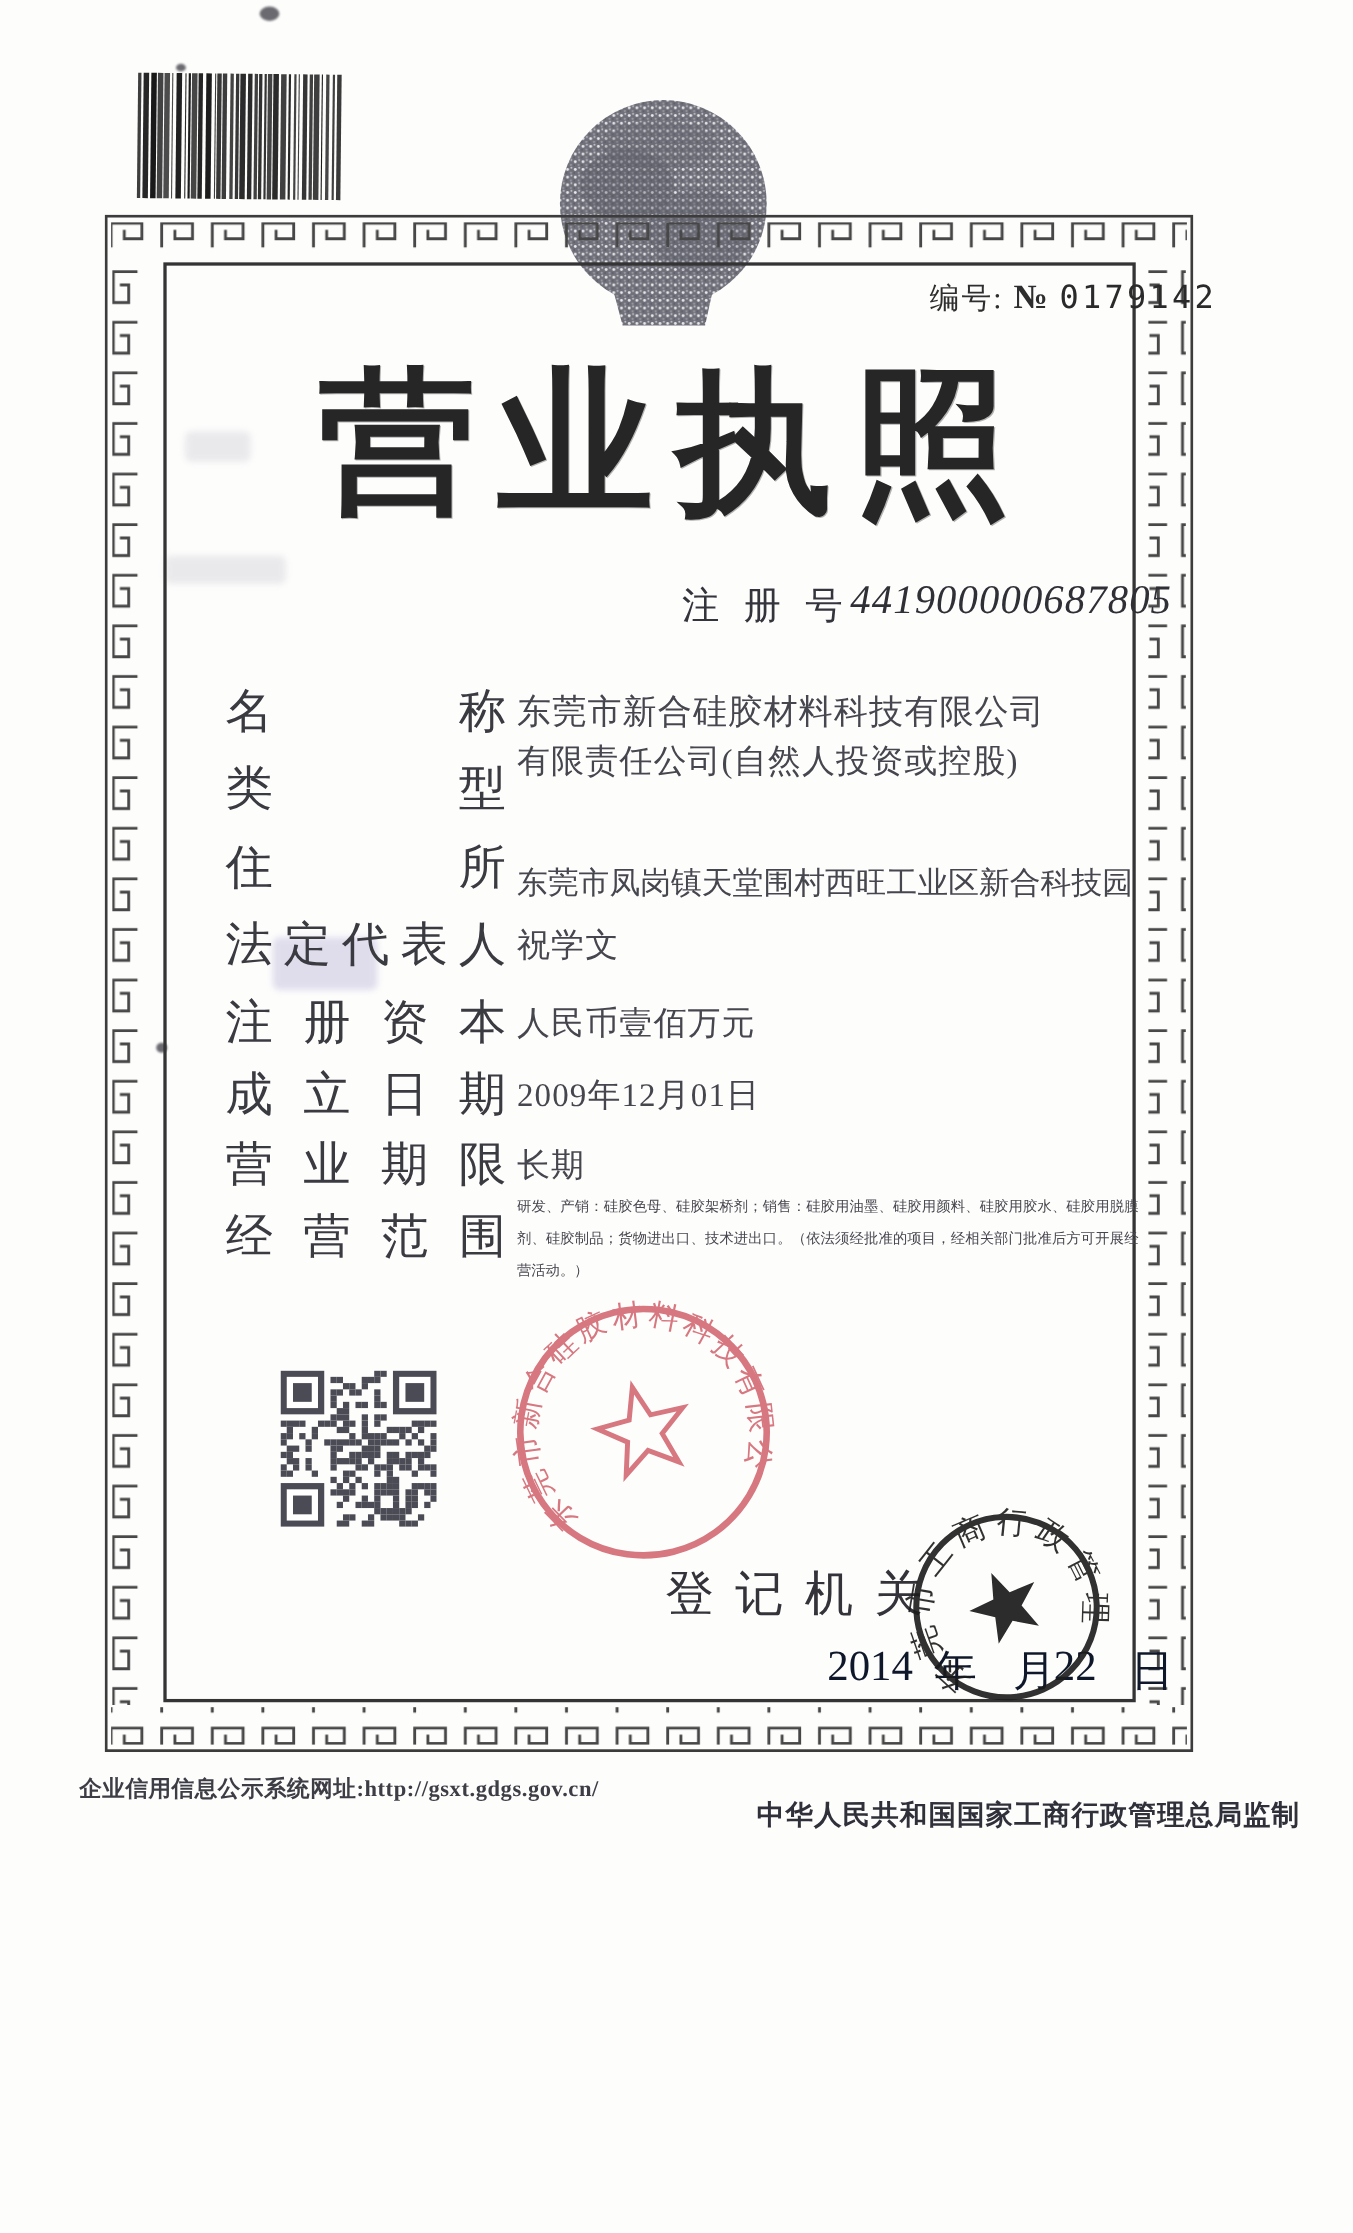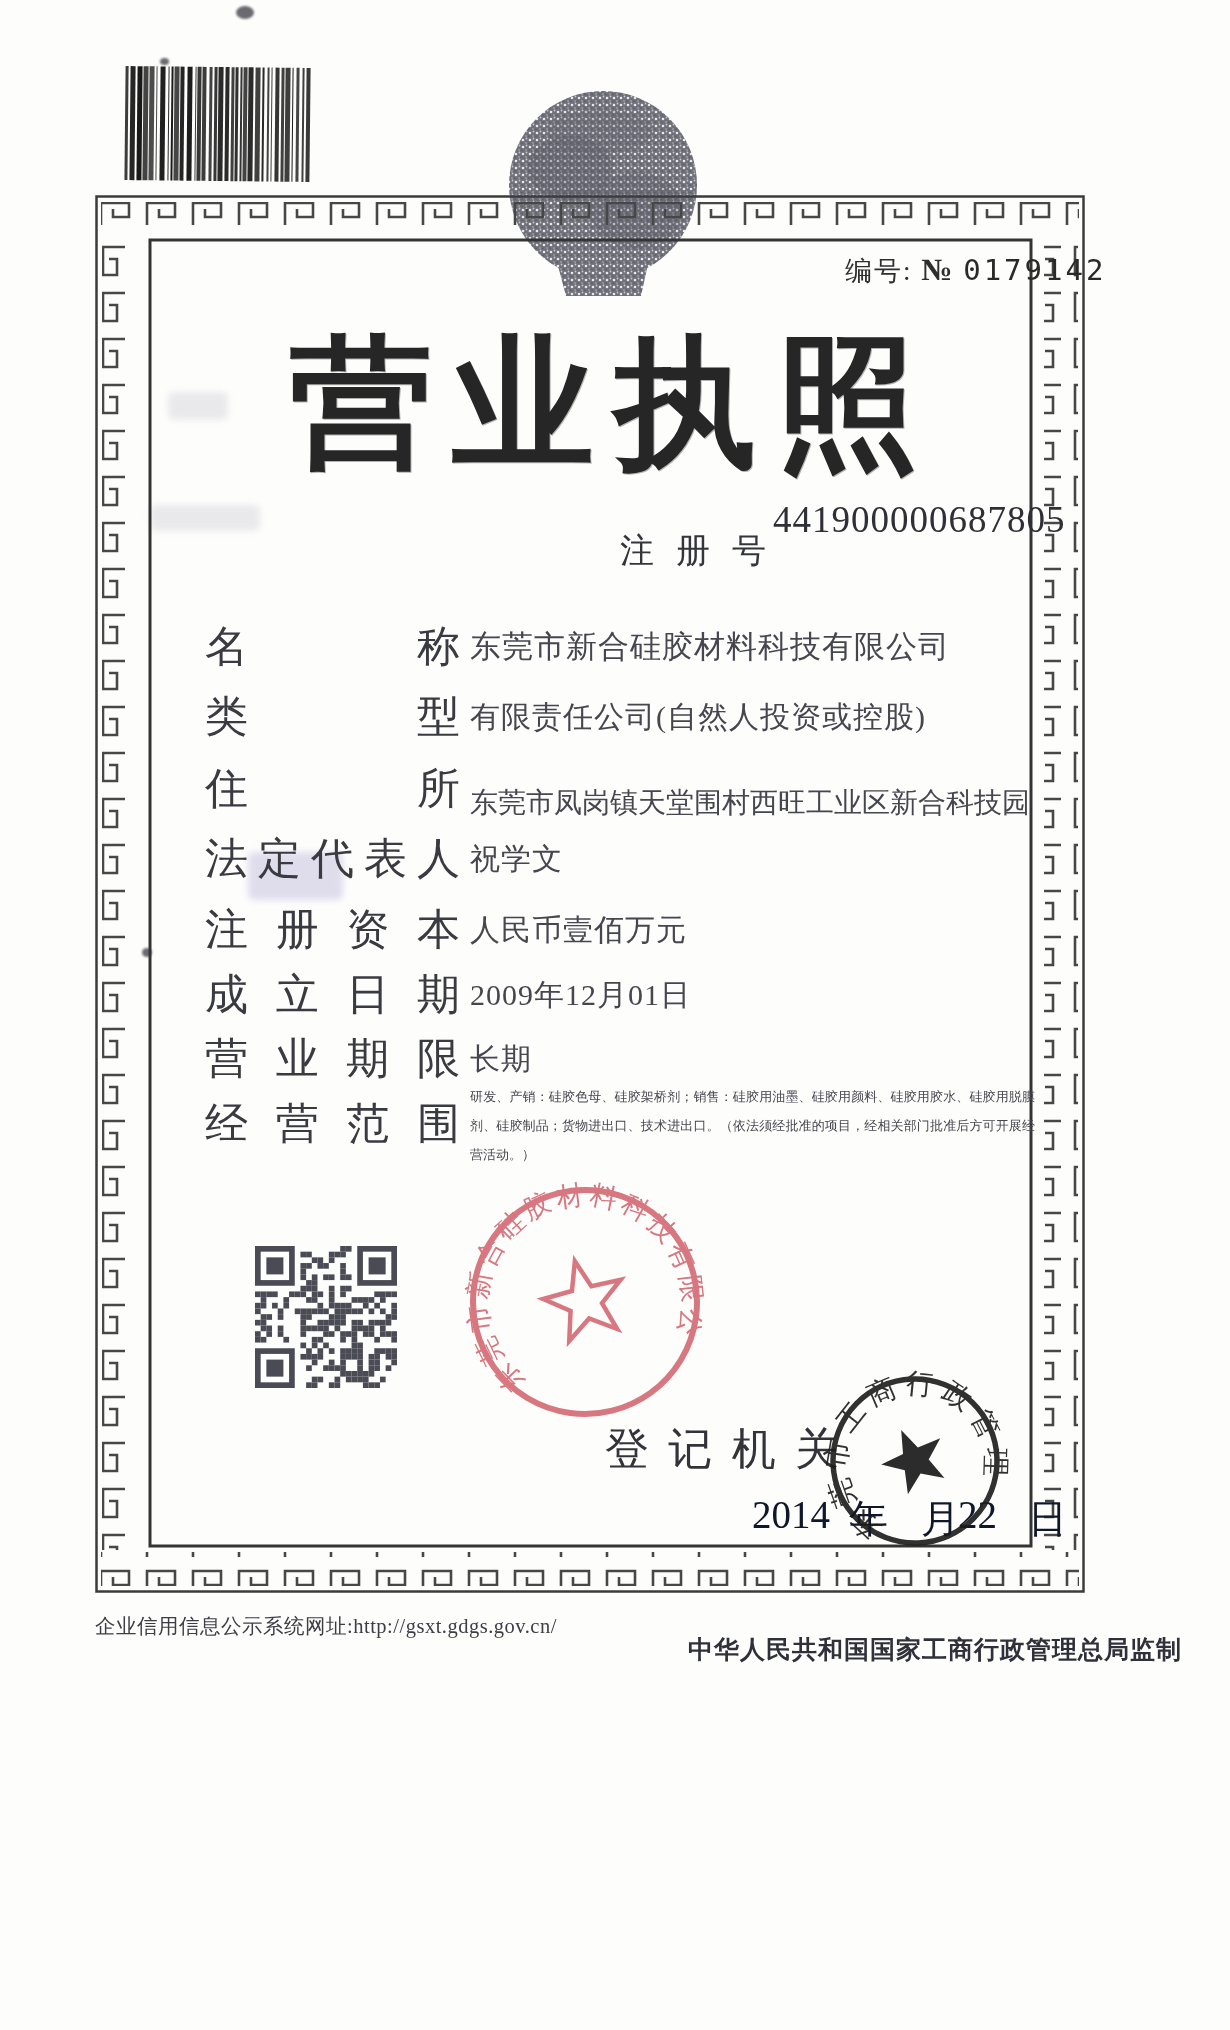--- a/index.html
+++ b/index.html
@@ -129,34 +129,34 @@
     <span>业</span>
     <span>执</span>
     <span>照</span>
   </div>
 
 <div class="abs regline-label spread" style="left:620px;top:528px;">
     <span>注</span>
     <span>册</span>
     <span>号</span>
   </div>
-<div class="abs regline-num" style="left:773px;top:498px;">441900000687805</div>
+<div class="abs regline-num" style="left:773px;top:524px;font-style:italic;">441900000687805</div>
 
 <div>
   <div class="abs f-label spread" style="top:618px;">
       <span>名</span>
       <span>称</span>
     </div>
   <div class="abs f-value big" style="top:626px;">东莞市新合硅胶材料科技有限公司</div>
 
   <div class="abs f-label spread" style="top:688px;">
       <span>类</span>
       <span>型</span>
     </div>
-  <div class="abs f-value" style="top:697px;">有限责任公司(自然人投资或控股)</div>
+  <div class="abs f-value" style="top:672px;">有限责任公司(自然人投资或控股)</div>
 
   <div class="abs f-label spread" style="top:760px;">
       <span>住</span>
       <span>所</span>
     </div>
   <div class="abs f-value addr" style="top:769px;">东莞市凤岗镇天堂围村西旺工业区新合科技园</div>
 
   <div class="abs f-label spread" style="top:830px;">
       <span>法</span>
       <span>定</span>
@@ -447,14 +447,14 @@
 
 <svg class="abs" style="left:820px;top:1366px;transform:rotate(-24deg);opacity:.9;" width="190" height="190" viewBox="-95 -95 190 190">
   <circle r="82" fill="none" stroke="#1c1c1c" stroke-width="5.5"></circle>
   <polygon points="0,-34 8.1,-11.2 32.3,-10.5 13.1,4.3 20,27.5 0,13.6 -20,27.5 -13.1,4.3 -32.3,-10.5 -8.1,-11.2" fill="#161616"></polygon>
   <path id="rsArc" d="M -55 46 A 70 70 0 1 1 55 46" fill="none"></path>
   <text font-size="28" fill="#1c1c1c" letter-spacing="7" font-family="'Liberation Serif',serif">
     <textPath href="#rsArc">东莞市工商行政管理局</textPath>
   </text>
 </svg>
 
-<div class="abs footer-left" style="left:95px;top:1612px;">企业信用信息公示系统网址:http://gsxt.gdgs.gov.cn/</div>
+<div class="abs footer-left" style="left:72px;top:1612px;font-weight:bold;">企业信用信息公示系统网址:http://gsxt.gdgs.gov.cn/</div>
 <div class="abs footer-right" style="left:688px;top:1608px;margin-top:25px;">中华人民共和国国家工商行政管理总局监制</div>
 
 </body></html>

